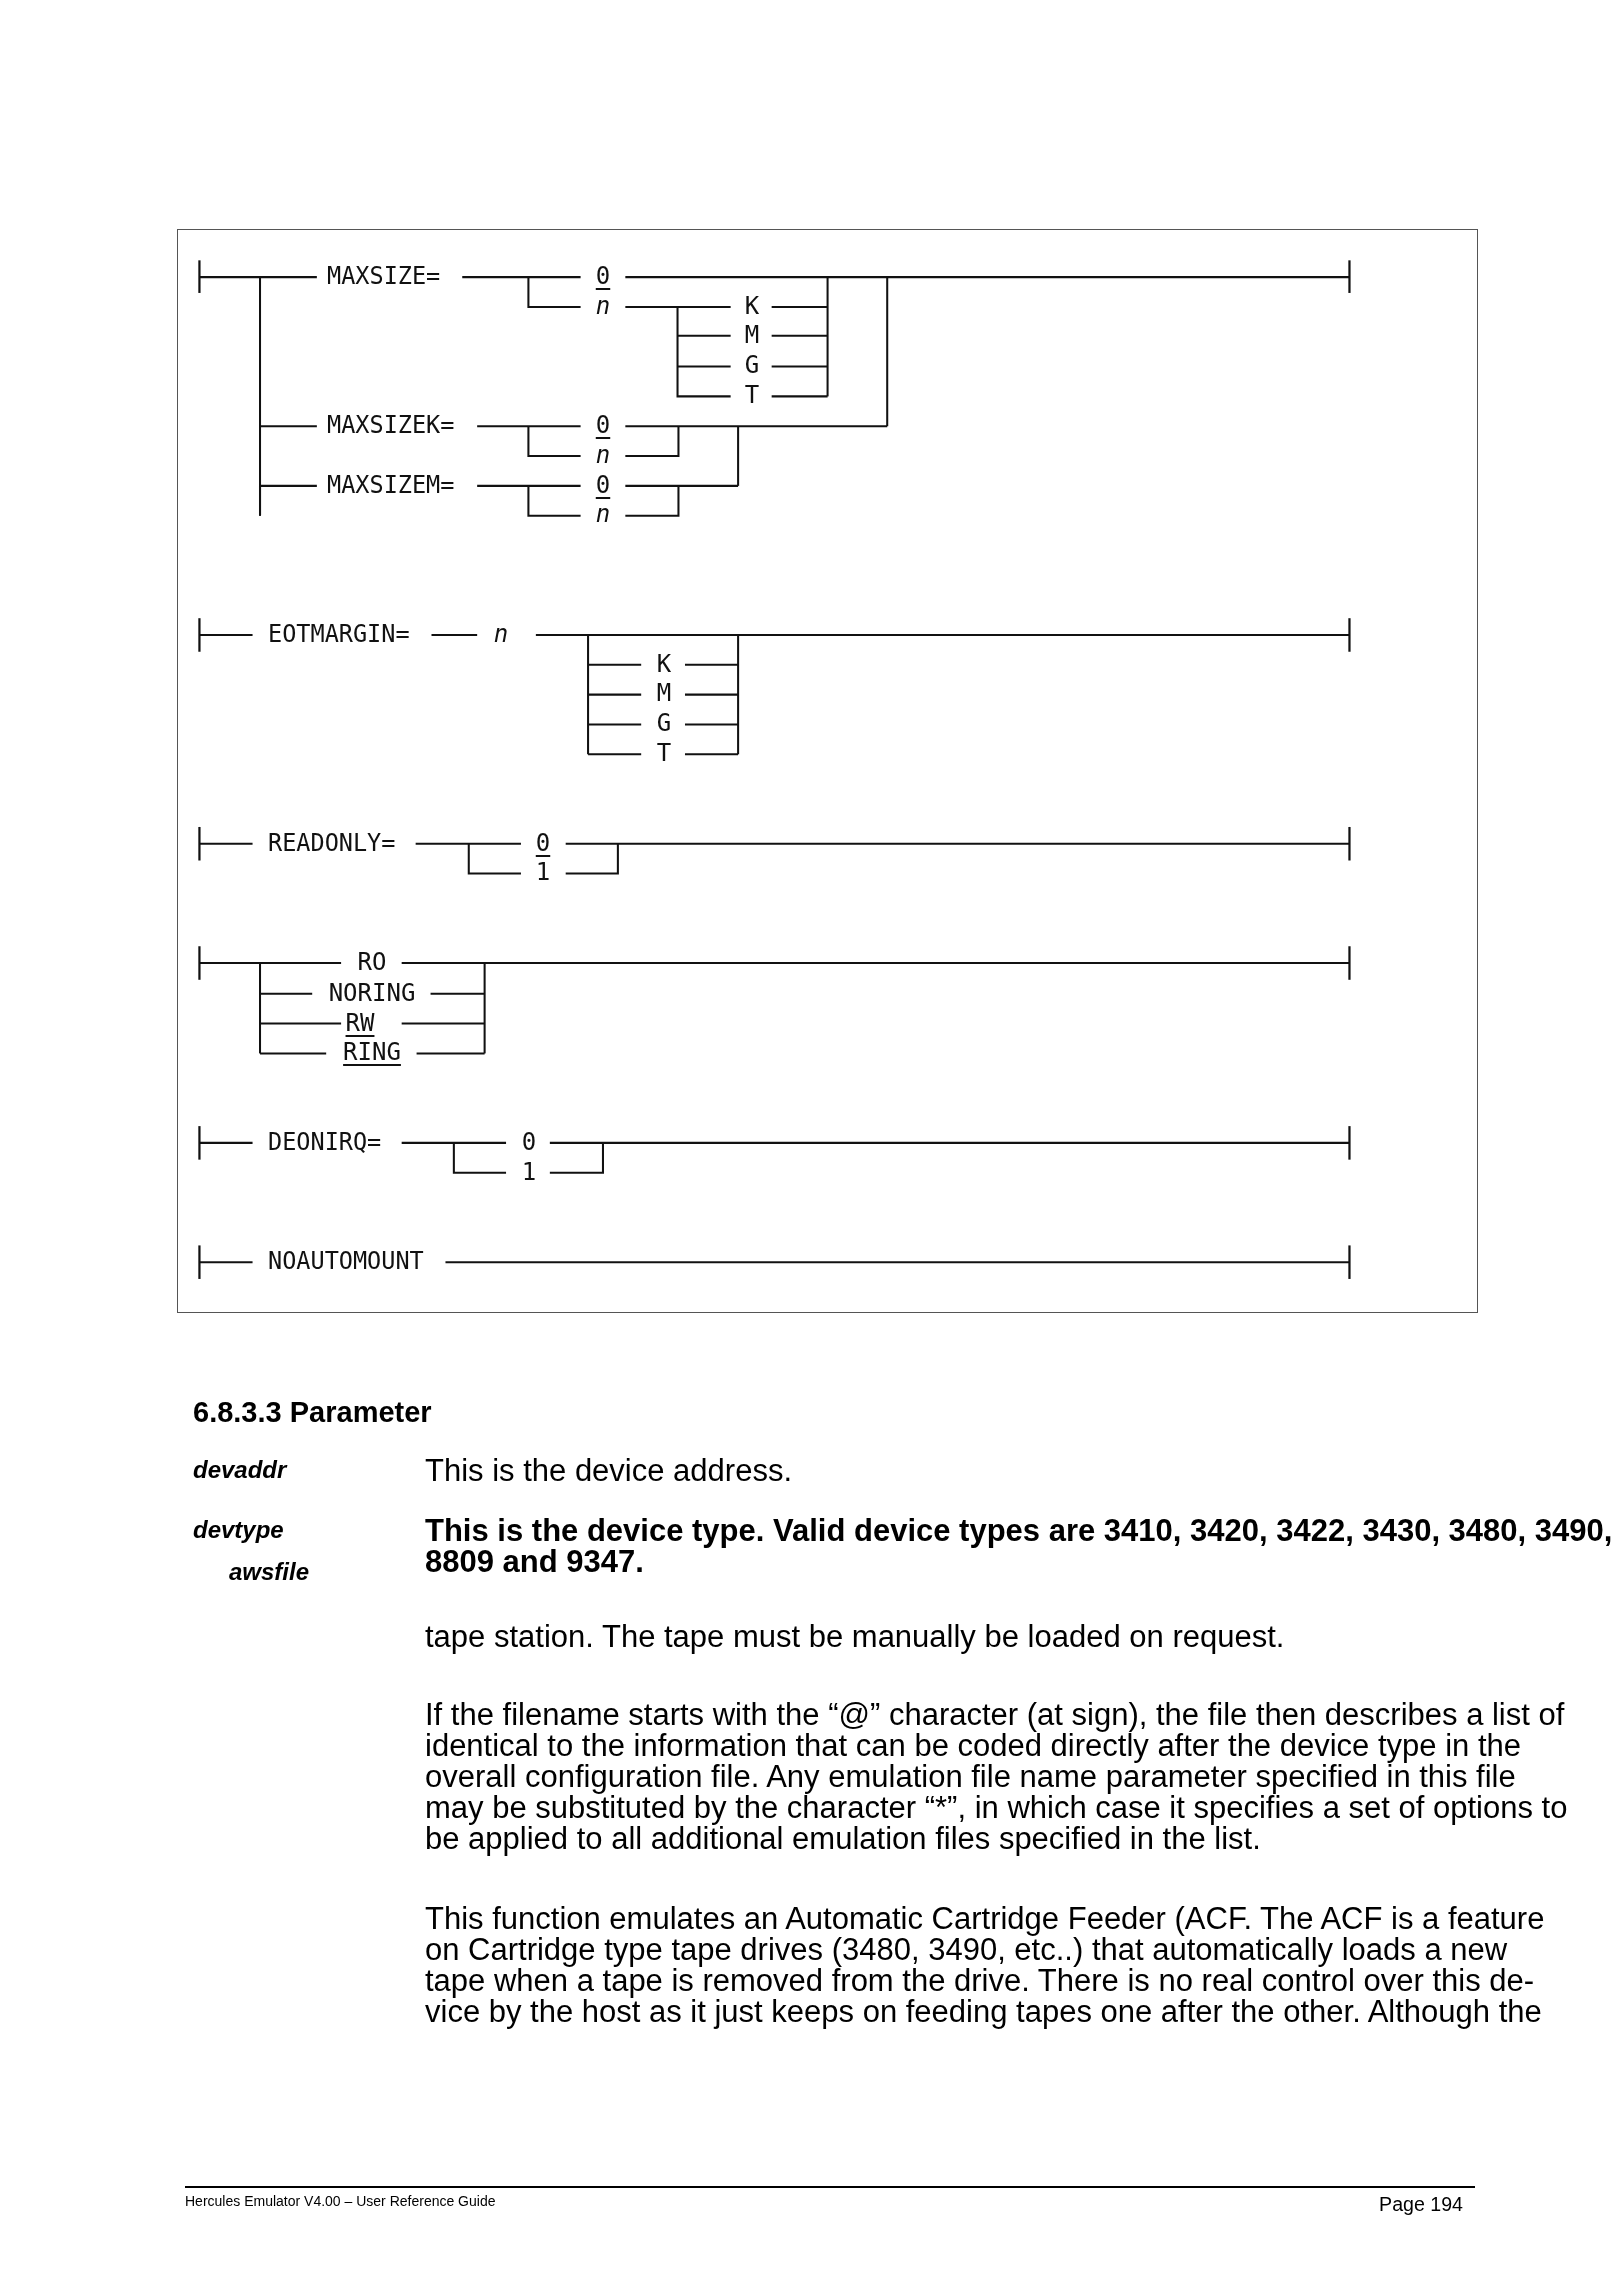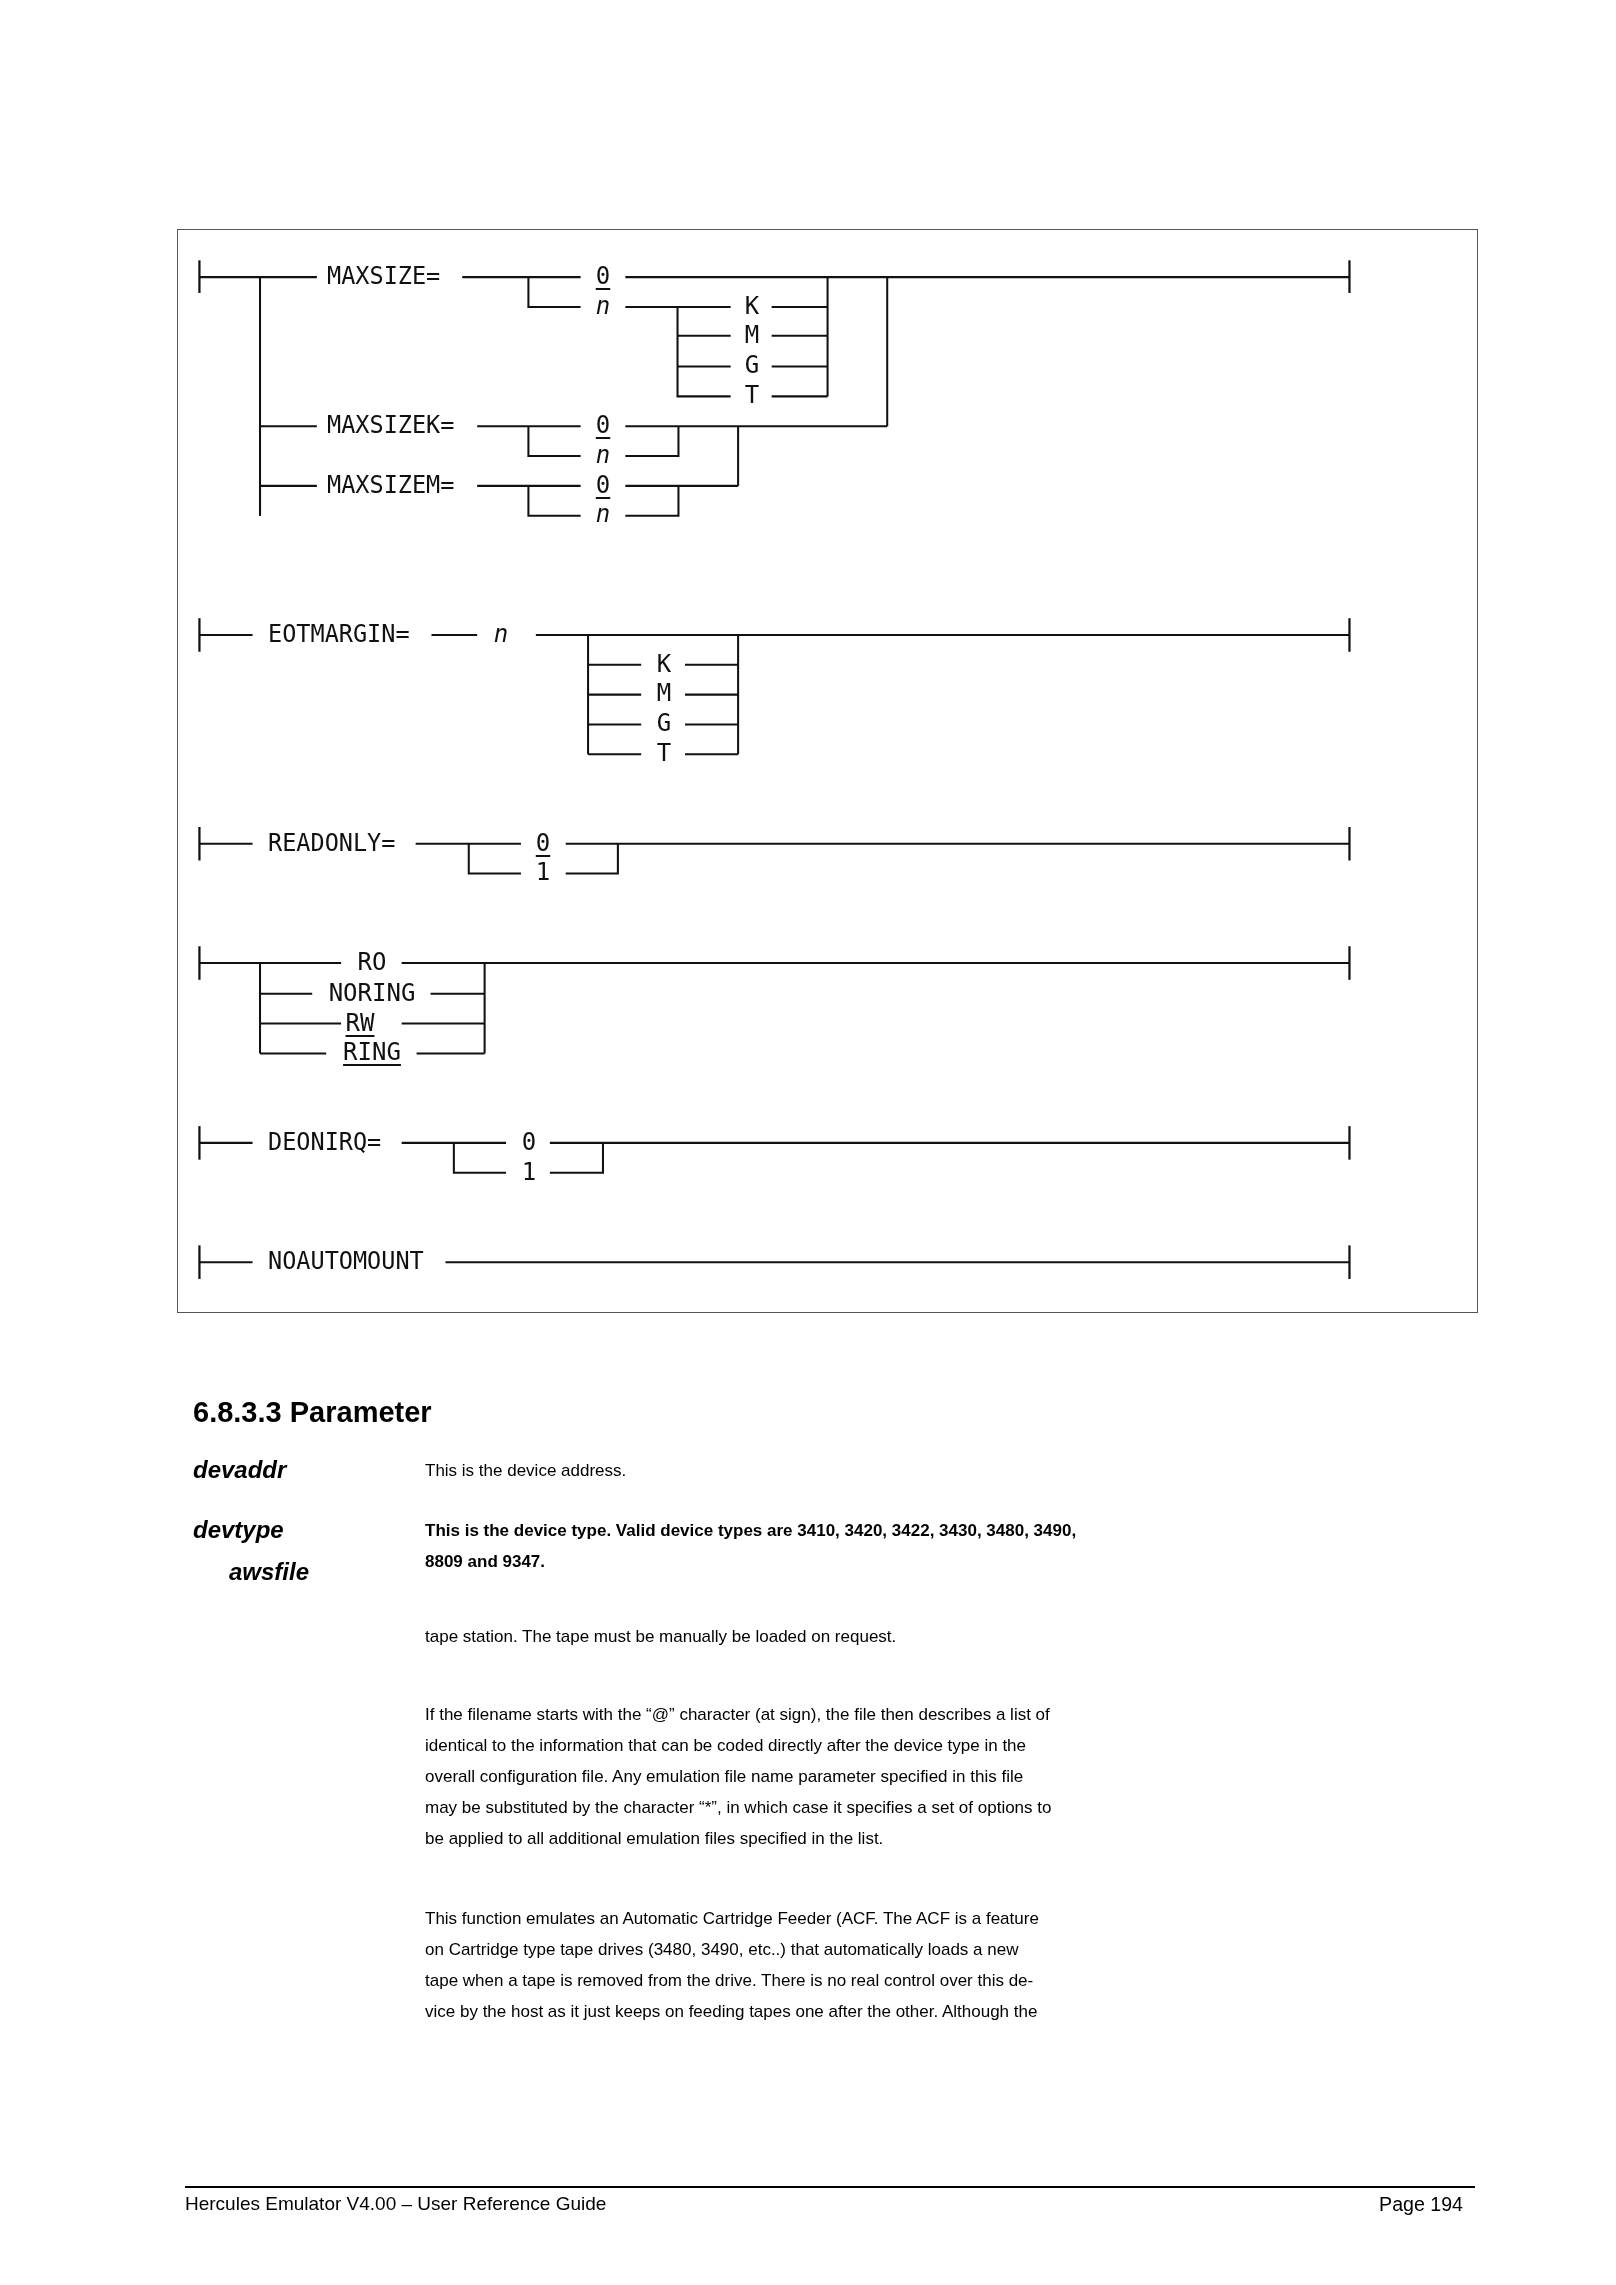--- a/index.html
+++ b/index.html
@@ -8,24 +8,24 @@
   .diagram-box { position: absolute; left: 177px; top: 229px; width: 1301px; height: 1084px; border: 1.4px solid #555; box-sizing: border-box; }
   svg.rail { position: absolute; left: 0; top: 0; width: 1616px; height: 1324px; }
   svg.rail line, svg.rail polyline { stroke: #111; stroke-width: 2.2; fill: none; }
   svg.rail .tick { stroke-width: 2.4; }
   .kw { position: absolute; font-family: "DejaVu Sans Mono", monospace; font-size: 24px; line-height: 24px; transform: scaleX(0.98); transform-origin: left center; white-space: pre; color: #111; }
   .kw.c { transform: translateX(-50%); text-align: center; }
   .kw.it { font-style: italic; }
   .kw.u { text-decoration: underline; text-underline-offset: 3.7px; text-decoration-thickness: 1.9px; }
   .heading { position: absolute; left: 193px; top: 1396px; font-family: "Liberation Sans", sans-serif; font-weight: bold; font-size: 29px; color: #000; white-space: nowrap; }
   .term { position: absolute; left: 193px; font-family: "Liberation Sans", sans-serif; font-weight: bold; font-style: italic; font-size: 24px; white-space: nowrap; }
-  .desc { position: absolute; left: 425px; width: 1035px; font-family: "Liberation Sans", sans-serif; font-size: 17px; line-height: 31px; white-space: nowrap; }
+  .desc { position: absolute; left: 425px; width: 1035px; font-family: "Liberation Sans", sans-serif; font-size: 31px; line-height: 31px; white-space: nowrap; }
   .desc .ln { display: block; height: 31px; }
   .footer-rule { position: absolute; left: 185px; top: 2186px; width: 1290px; height: 1.9px; background: #000; }
-  .footer-left { position: absolute; left: 185px; top: 2193px; font-family: "Liberation Sans", sans-serif; font-size: 19px; white-space: nowrap; }
+  .footer-left { position: absolute; left: 185px; top: 2193px; font-family: "Liberation Sans", sans-serif; font-size: 14px; white-space: nowrap; }
   .footer-right { position: absolute; right: 153px; top: 2193px; font-family: "Liberation Sans", sans-serif; font-size: 19.6px; white-space: nowrap; text-align: right; }
 </style>
 </head>
 <body>
 
 <div class="page">
 
   <div class="diagram-box"></div>
 
   <svg class="rail" xmlns="http://www.w3.org/2000/svg" viewBox="0 0 1734 1420" width="1616" height="1324">

